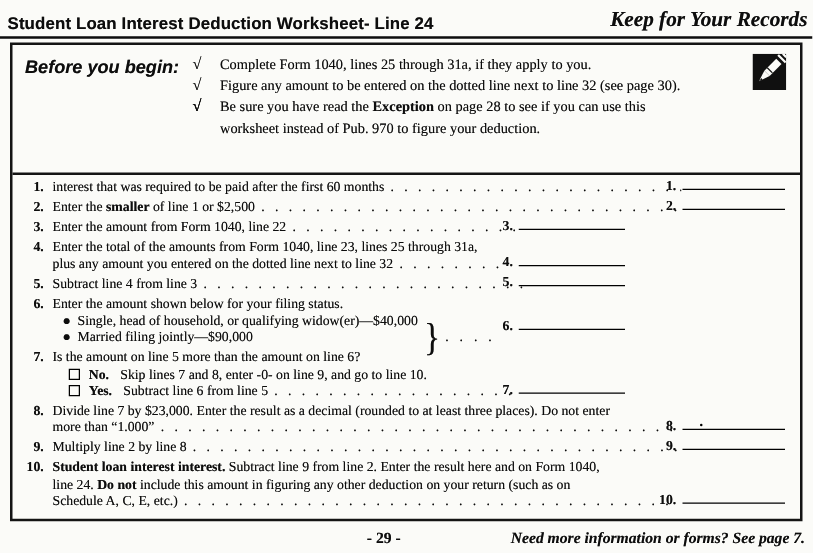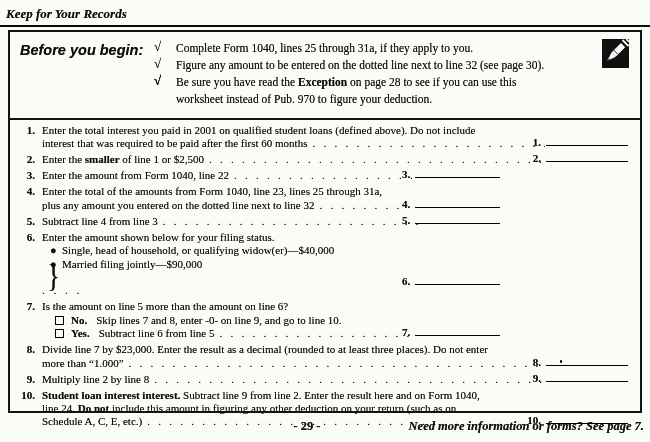--- a/index.html
+++ b/index.html
@@ -9,28 +9,28 @@
     background: #fbfbf8;
     color: #0d0d0d;
     font-family: "Liberation Serif", serif;
     overflow: hidden;
   }
   .page { position: relative; width: 650px; height: 442px; text-shadow: 0 0 .35px rgba(0,0,0,.55); }
 
   
   .title-row { display: flex; justify-content: space-between; align-items: flex-end; padding: 6px 4px 3px 6px; }
   .doc-title { font-family: "Liberation Sans", sans-serif; font-weight: bold; font-size: 13.5px; letter-spacing: .1px; }
-  .keep { font-family: "Liberation Serif", serif; font-style: italic; font-weight: bold; font-size: 13px; }
+  .keep { font-family: "Liberation Serif", serif; font-style: italic; font-weight: bold; font-size: 17px; }
   .top-rule { border: 0; border-top: 2px solid #0d0d0d; margin: 0; }
 
   
   .main-box { margin: 3px 8px 0 8px; border: 2px solid #141414; height: 383px; background: transparent; }
 
   
-  .byb { display: flex; border-bottom: 2px solid #141414; padding: 5px 4px 4px 10px; height: 88px; }
+  .byb { display: flex; border-bottom: 2px solid #141414; padding: 5px 4px 4px 10px; height: 104px; }
   .byb-label { width: 132px; font-family: "Liberation Sans", sans-serif; font-weight: bold; font-style: italic; font-size: 14.5px; padding-top: 5px; }
   .byb-checks { flex: 1; font-size: 11.5px; line-height: 16.2px; padding-top: 3px; }
   .check-row { position: relative; padding-left: 24px; margin-bottom: 1px; }
   .check-glyph { position: absolute; left: 2px; top: -1px; font-size: 13px; font-weight: normal; }
   .pencil-wrap { width: 34px; padding-top: 2px; }
   .pencil-svg { width: 27px; height: 29px; display: block; }
 
   
   .lines { padding: 4px 12px 0 8px; font-size: 11px; line-height: 13.4px; }
   .wline { position: relative; padding-left: 24px; margin-bottom: 2.6px; }
@@ -43,21 +43,21 @@
 
   .entry { position: absolute; bottom: 1px; white-space: nowrap; }
   .entry.right { right: 0; }
   .entry.mid { left: 384px; }
   .elabel { font-weight: bold; margin-right: 5px; }
   .rule-line { display: inline-block; width: 82px; height: 9px; border-bottom: 1.5px solid #000; position: relative; }
   .entry.mid .rule-line { width: 85px; }
   .dec-dot { position: absolute; left: 14px; bottom: 2px; width: 2.4px; height: 2.4px; background: #000; border-radius: 50%; }
 
   
-  .fs-flex { display: flex; align-items: flex-start; flex-direction: column; }
+  .fs-flex { display: flex; align-items: flex-end; }
   .fs-bullets { }
   .bullet-row { white-space: nowrap; }
   .bullet-glyph { display: inline-block; width: 12px; margin-left: 8px; }
   .fs-brace { font-size: 27px; font-weight: 400; margin: 0 4px 0 5px; transform: scaleY(1.15); font-family: "Liberation Serif", serif; }
   .fs-dots { word-spacing: 6px; margin-right: 6px; }
   .wline.filing .entry { bottom: 9px; }
 
   
   .opt-row { padding-left: 13px; white-space: nowrap; overflow: hidden; }
   .opt-row.last { max-width: 376px; }
@@ -69,20 +69,21 @@
   .page-num { position: absolute; left: 0; right: 0; text-align: center; font-weight: bold; transform: translateX(-18px); }
   .footer-note { position: absolute; right: 6px; top: 0; font-weight: bold; font-style: italic; }
   b { font-weight: bold; }
 </style>
 </head>
 <body>
 
 <div class="page">
 
   <div class="title-row">
+    <span class="doc-title">Student Loan Interest Deduction Worksheet- Line 24</span>
     <span class="keep">Keep for Your Records</span>
   </div>
   <hr class="top-rule">
 
   <div class="main-box">
 
     <div class="byb">
       <div class="byb-label">Before you begin:</div>
       <div class="byb-checks">
           <div class="check-row"><span class="check-glyph">√</span><span>Complete Form 1040, lines 25 through 31a, if they apply to you.</span></div>
@@ -99,21 +100,20 @@
           <path d="M7.2 19.4 L5.2 21.9 L8 20.8 Z" fill="#101010"></path>
           <path d="M20.5 1 L26.5 7" stroke="#fbfbf8" stroke-width="1.8"></path>
           <path d="M24.3 0 L27 2.7" stroke="#fbfbf8" stroke-width="1.8"></path>
         </svg>
       </div>
     </div>
 
     <div class="lines">
         <div class="wline">
           <span class="lnum">1.</span>
-          <div class="wrow">Enter the total interest you paid in 2001 on qualified student loans (defined above). Do not include</div>
           <div class="wrow last clip-right">interest that was required to be paid after the first 60 months<span class="dots">. . . . . . . . . . . . . . . . . . . . . . . .</span></div>
           <span class="entry right"><span class="elabel">1.</span><span class="rule-line"></span></span>
         </div>
         <div class="wline">
           <span class="lnum">2.</span>
           <div class="wrow last clip-right">Enter the <b>smaller</b> of line 1 or $2,500<span class="dots">. . . . . . . . . . . . . . . . . . . . . . . . . . . . . . . . . .</span></div>
           <span class="entry right"><span class="elabel">2.</span><span class="rule-line"></span></span>
         </div>
         <div class="wline">
           <span class="lnum">3.</span>

